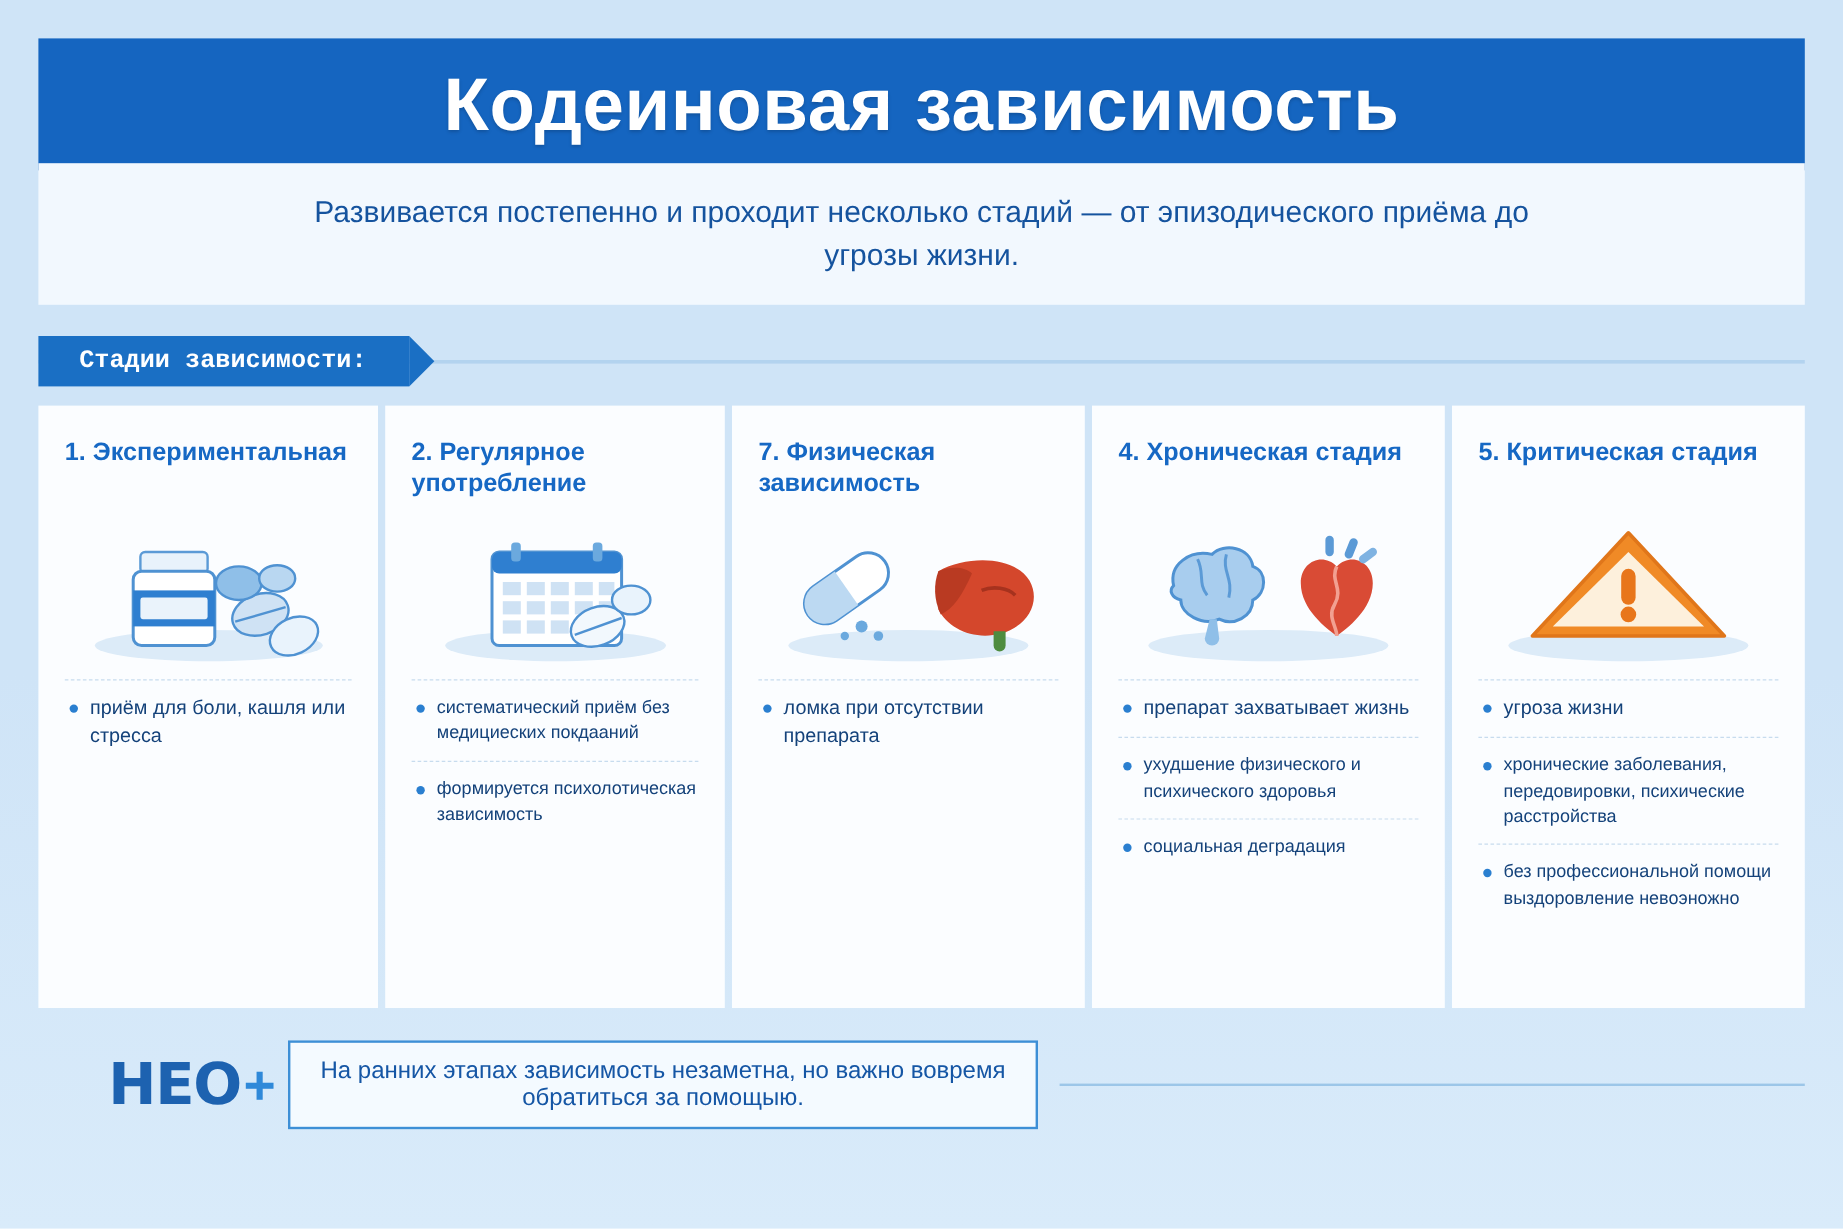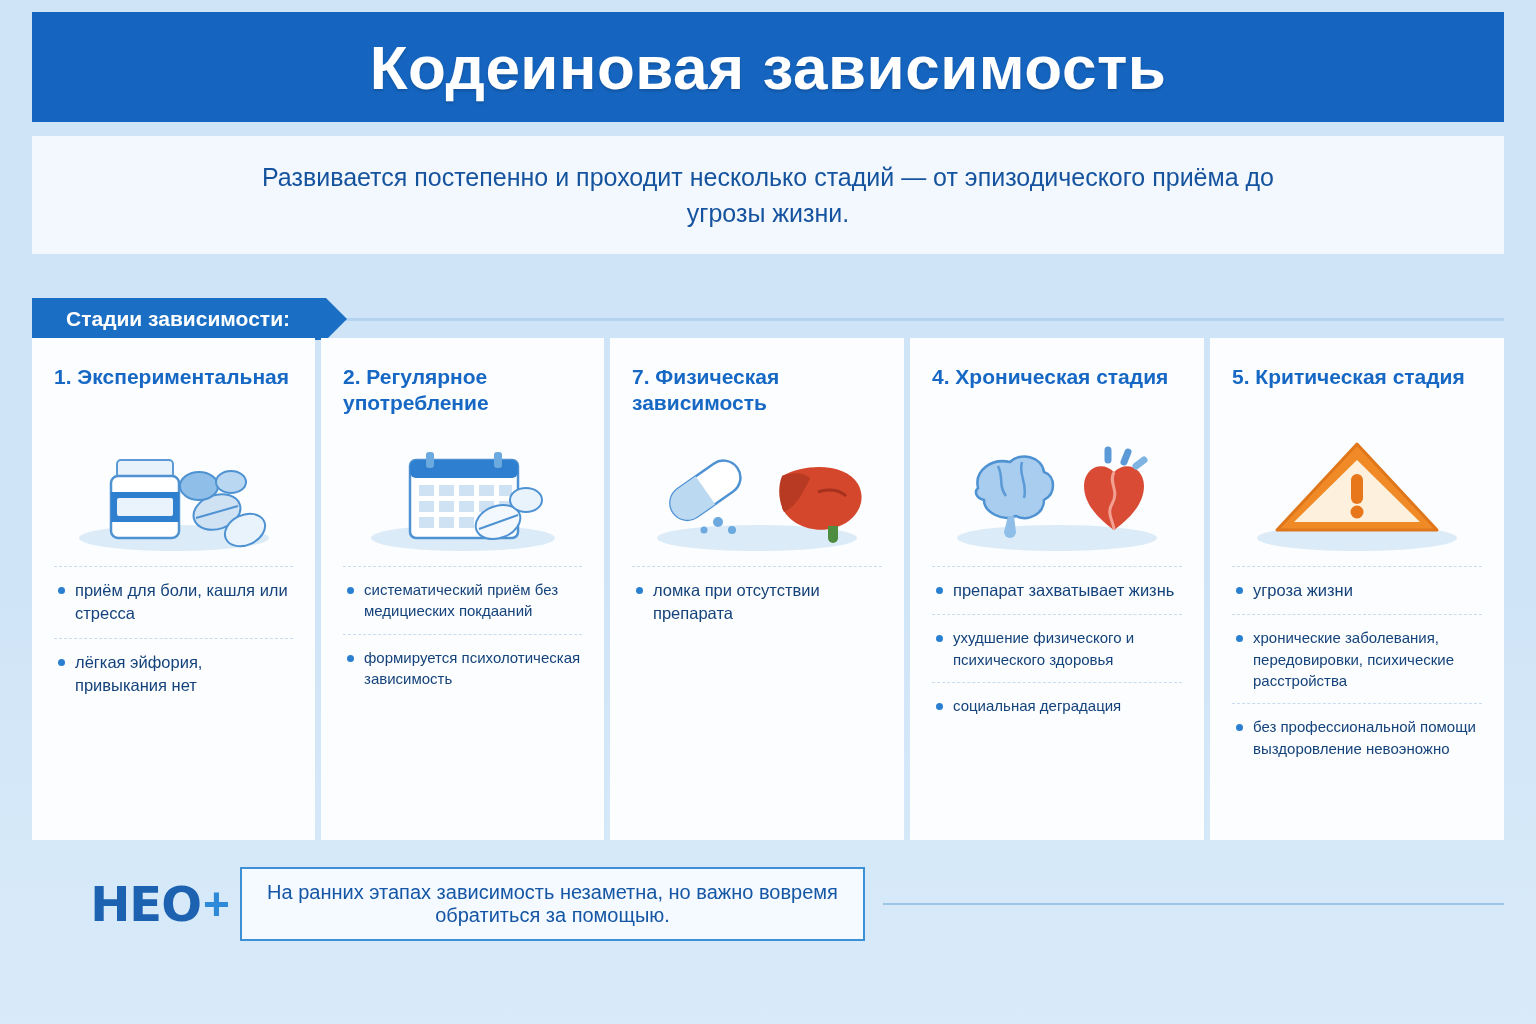--- a/index.html
+++ b/index.html
@@ -11,21 +11,21 @@
   .poster {
     position: relative;
     width: 1536px; height: 1024px;
     background: linear-gradient(180deg, #cfe4f7 0%, #cfe4f7 55%, #d9ebfa 100%);
     overflow: hidden;
   }
 
   
   .header {
     position: absolute;
-    left: 32px; top: 12px;
+    left: 32px; top: 32px;
     width: 1472px; height: 110px;
     background: #1565c0;
     display: flex; align-items: center; justify-content: center;
   }
   .header-title {
     color: #ffffff;
     font-size: 62px;
     font-weight: bold;
     letter-spacing: 0.5px;
     text-shadow: 0 2px 3px rgba(0,0,0,0.18);
@@ -43,22 +43,22 @@
   .subtitle-text {
     color: #15539e;
     font-size: 25px;
     line-height: 1.45;
     max-width: 1050px;
   }
 
   
   .ribbon-wrap {
     position: absolute;
-    left: 32px; top: 298px;
-    width: 1472px; height: 42px;
+    left: 32px; top: 280px;
+    width: 1472px; height: 42px; font-family: Liberation Mono, monospace;
   }
   .ribbon-line {
     position: absolute;
     left: 0; top: 20px;
     width: 100%; height: 3px;
     background: #b3d3ef;
   }
   .ribbon {
     position: absolute;
     left: 0; top: 0;
@@ -214,24 +214,20 @@
           <line x1="137" y1="92" x2="179" y2="80" stroke="#4f92d2" stroke-width="2"></line>
           <ellipse cx="140" cy="60" rx="19" ry="14" fill="#8fbfe8" stroke="#4f92d2" stroke-width="2"></ellipse>
           <ellipse cx="186" cy="104" rx="21" ry="15" fill="#e9f3fc" stroke="#4f92d2" stroke-width="2" transform="rotate(-25 186 104)"></ellipse>
           <ellipse cx="172" cy="56" rx="15" ry="11" fill="#b9d7f1" stroke="#4f92d2" stroke-width="2"></ellipse>
         </svg>
       </div>
       <div class="bullets">
         <div class="bullet">
           <span class="dot"></span>
           <span class="bullet-text">приём для боли, кашля или стресса</span>
-        </div>
-        <div class="bullet">
-          <span class="dot"></span>
-          <span class="bullet-text">лёгкая эйфория, привыкания нет</span>
         </div>
       </div>
     </div>
 
     <div class="card">
       <div class="card-title">2. Регулярное употребление</div>
       <div class="card-art">
         <svg width="230" height="130" viewBox="0 0 230 130">
           <ellipse cx="115" cy="112" rx="92" ry="13" fill="#dcebf8"></ellipse>
           <rect x="62" y="34" width="108" height="78" rx="6" fill="#ffffff" stroke="#4f92d2" stroke-width="2.5"></rect>

